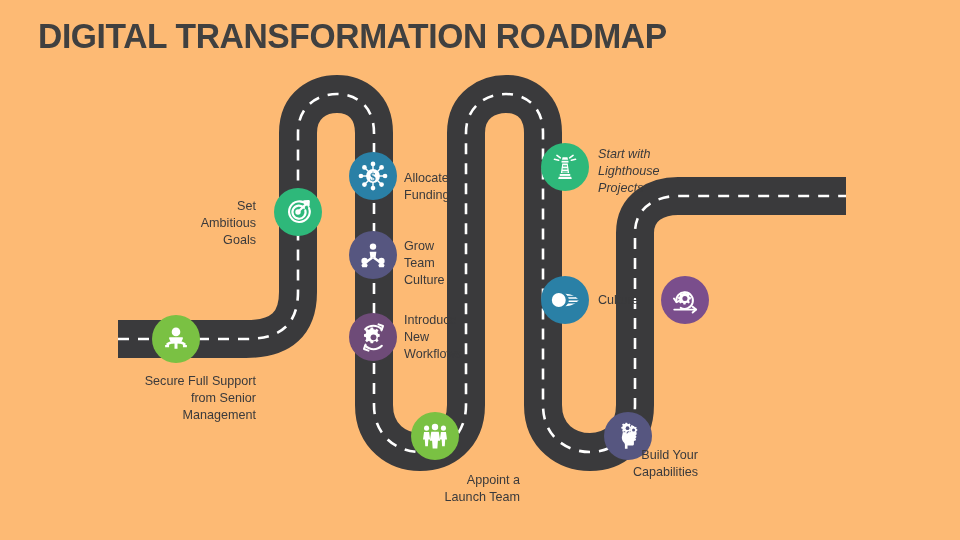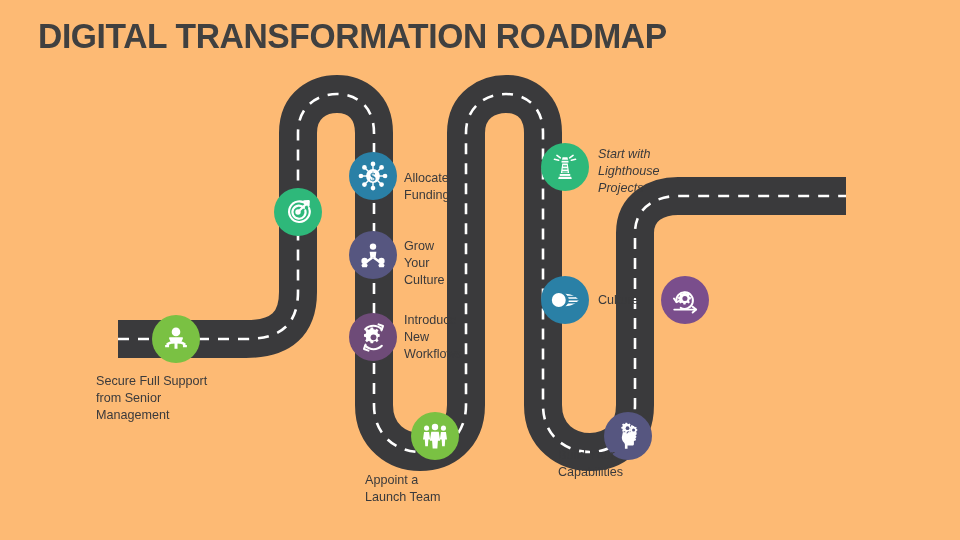--- a/index.html
+++ b/index.html
@@ -57,21 +57,21 @@
   }
   .label {
     position: absolute;
     font-size: 12.6px;
     line-height: 17px;
     color: #3a3a3c;
     white-space: pre-line;
   }
   .label.left   { text-align: right; }
   .label.right  { text-align: left; }
-  .label.center { text-align: left; }
+  .label.center { text-align: right; }
 </style>
 </head>
 <body>
 
 <div id="slide">
 
   <div id="title">DIGITAL TRANSFORMATION ROADMAP</div>
 
   <svg id="road-layer" viewBox="0 0 960 540" width="960" height="540" xmlns="http://www.w3.org/2000/svg">
     <defs>
@@ -119,20 +119,23 @@
     <span>
       <svg width="30" height="30" viewBox="0 0 32 32" fill="none" stroke="#ffffff" stroke-width="2.3">
         <path d="M25.6 8.2 a11 11 0 1 0 2.2 3.6" stroke-linecap="round"></path>
         <path d="M22.4 11.6 a7 7 0 1 0 1.4 2.6" stroke-linecap="round"></path>
         <circle cx="16" cy="16" r="2.9" fill="#ffffff" stroke="none"></circle>
         <path d="M16 16 L27 5.2" stroke-linecap="round"></path>
         <path d="M22.6 4.6 L27.4 4.4 L27.2 9.4" stroke-linejoin="round" stroke-linecap="round"></path>
       </svg>
     </span>
   </div>
+  <div class="label left" style="left:166px; top:198px; width:90px;">Set
+Ambitious
+Goals</div>
 
   <div class="node" style="left:349px; top:152px; background:#2a80a6;">
     <span>
       <svg width="32" height="32" viewBox="0 0 34 34" fill="#ffffff">
         <g stroke="#ffffff" stroke-width="1.5">
           <line x1="17" y1="17" x2="17" y2="5"></line>
             <line x1="17" y1="17" x2="25.5" y2="8.5"></line>
           <line x1="17" y1="17" x2="29" y2="17"></line>
             <line x1="17" y1="17" x2="25.5" y2="25.5"></line>
           <line x1="17" y1="17" x2="17" y2="29"></line>
@@ -164,21 +167,21 @@
         <circle cx="7" cy="22.4" r="3.4"></circle>
         <path d="M3.6 26.6 a4 4 0 0 1 6.8 0 l-1 2.4 h-4.8 z"></path>
         <circle cx="25" cy="22.4" r="3.4"></circle>
         <path d="M21.6 26.6 a4 4 0 0 1 6.8 0 l-1 2.4 h-4.8 z"></path>
         <path d="M14.6 17.6 l-6.2 4.4 l1.5 2.2 l6.2 -4.4 z"></path>
         <path d="M17.4 17.6 l6.2 4.4 l-1.5 2.2 l-6.2 -4.4 z"></path>
       </svg>
     </span>
   </div>
   <div class="label right" style="left:404px; top:238px; width:110px;">Grow
-Your
+Team
 Culture</div>
 
   <div class="node" style="left:349px; top:313px; background:#6e4b78;">
     <span>
       <svg width="31" height="31" viewBox="0 0 32 32" fill="none">
         <path d="M7.4 7.4 a12 12 0 0 1 17 0" stroke="#ffffff" stroke-width="2.1" stroke-linecap="round"></path>
         <path d="M21.2 2.4 l4.6 1.8 l-1.6 4.4" stroke="#ffffff" stroke-width="2.1" stroke-linecap="round" stroke-linejoin="round"></path>
         <path d="M24.6 24.6 a12 12 0 0 1 -17 0" stroke="#ffffff" stroke-width="2.1" stroke-linecap="round"></path>
         <path d="M10.8 29.6 l-4.6 -1.8 l1.6 -4.4" stroke="#ffffff" stroke-width="2.1" stroke-linecap="round" stroke-linejoin="round"></path>
         <g fill="#ffffff">
@@ -197,21 +200,21 @@
       <svg width="30" height="30" viewBox="0 0 32 32" fill="#ffffff">
         <circle cx="7" cy="7.6" r="2.7"></circle>
         <path d="M4.3 11.6 h5.4 l1.1 8 h-1.9 l-.5 7.2 h-2.8 l-.5 -7.2 h-1.9 z"></path>
         <circle cx="25" cy="7.6" r="2.7"></circle>
         <path d="M22.3 11.6 h5.4 l1.1 8 h-1.9 l-.5 7.2 h-2.8 l-.5 -7.2 h-1.9 z"></path>
         <circle cx="16" cy="6.4" r="3.4"></circle>
         <path d="M12 11.4 h8 l1.5 9.6 h-2.4 l-.6 8.4 h-5 l-.6 -8.4 h-2.4 z"></path>
       </svg>
     </span>
   </div>
-  <div class="label center" style="left:365px; top:472px; width:140px;">Appoint a
+  <div class="label center" style="left:380px; top:472px; width:140px;">Appoint a
 Launch Team</div>
 
   <div class="node" style="left:541px; top:143px; background:#2eb87a;">
     <span>
       <svg width="30" height="30" viewBox="0 0 32 32" fill="#ffffff">
         <g stroke="#ffffff" stroke-width="1.7" stroke-linecap="round">
           <line x1="7.4" y1="3.6" x2="11" y2="6.2"></line>
           <line x1="4.8" y1="7.8" x2="9.2" y2="8.8"></line>
           <line x1="24.6" y1="3.6" x2="21" y2="6.2"></line>
           <line x1="27.2" y1="7.8" x2="22.8" y2="8.8"></line>

